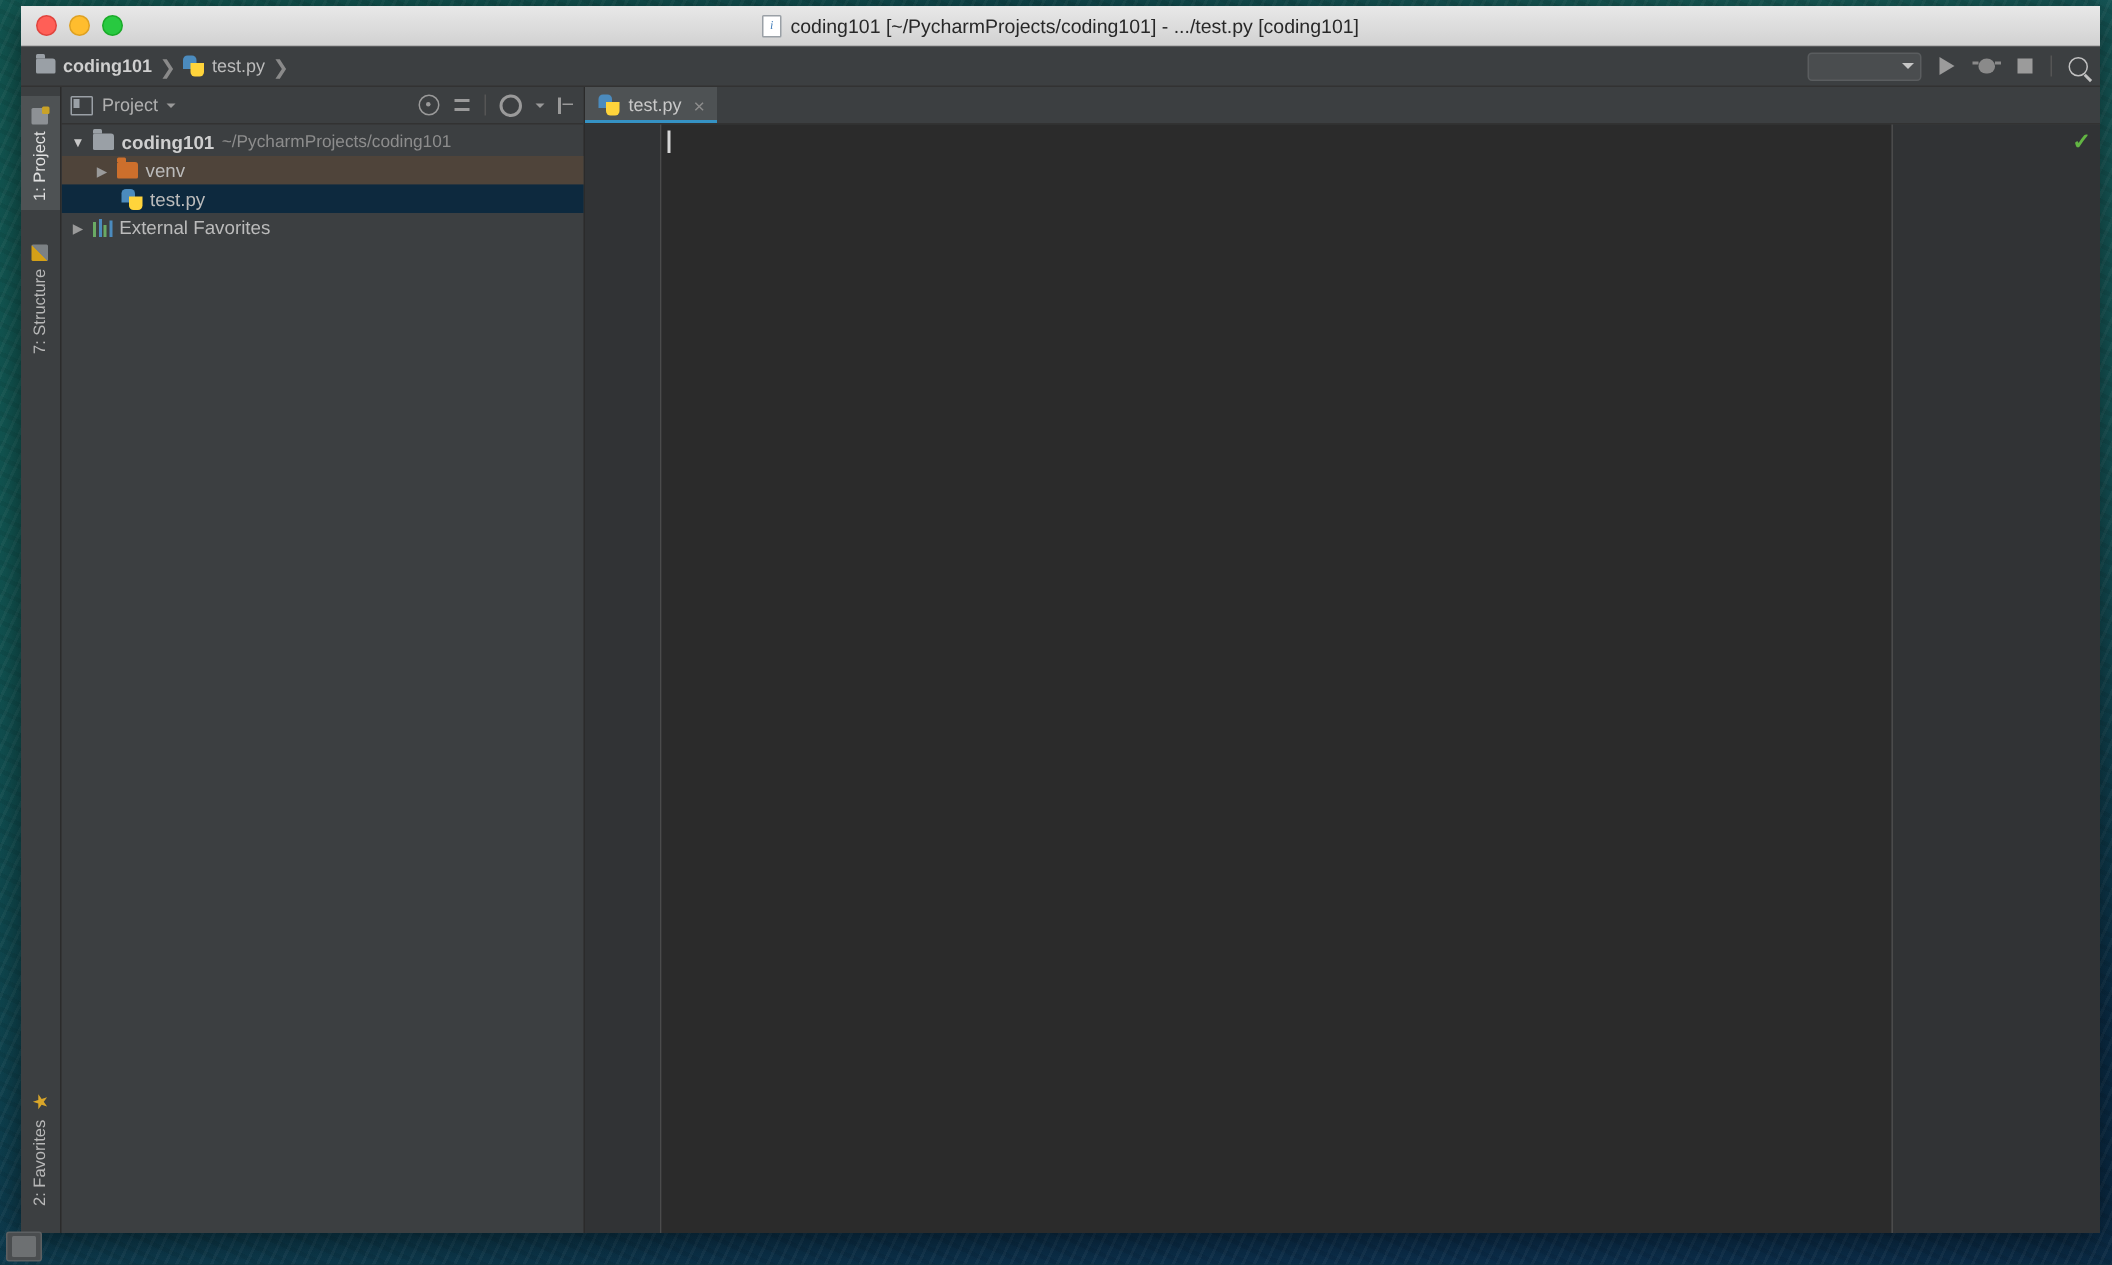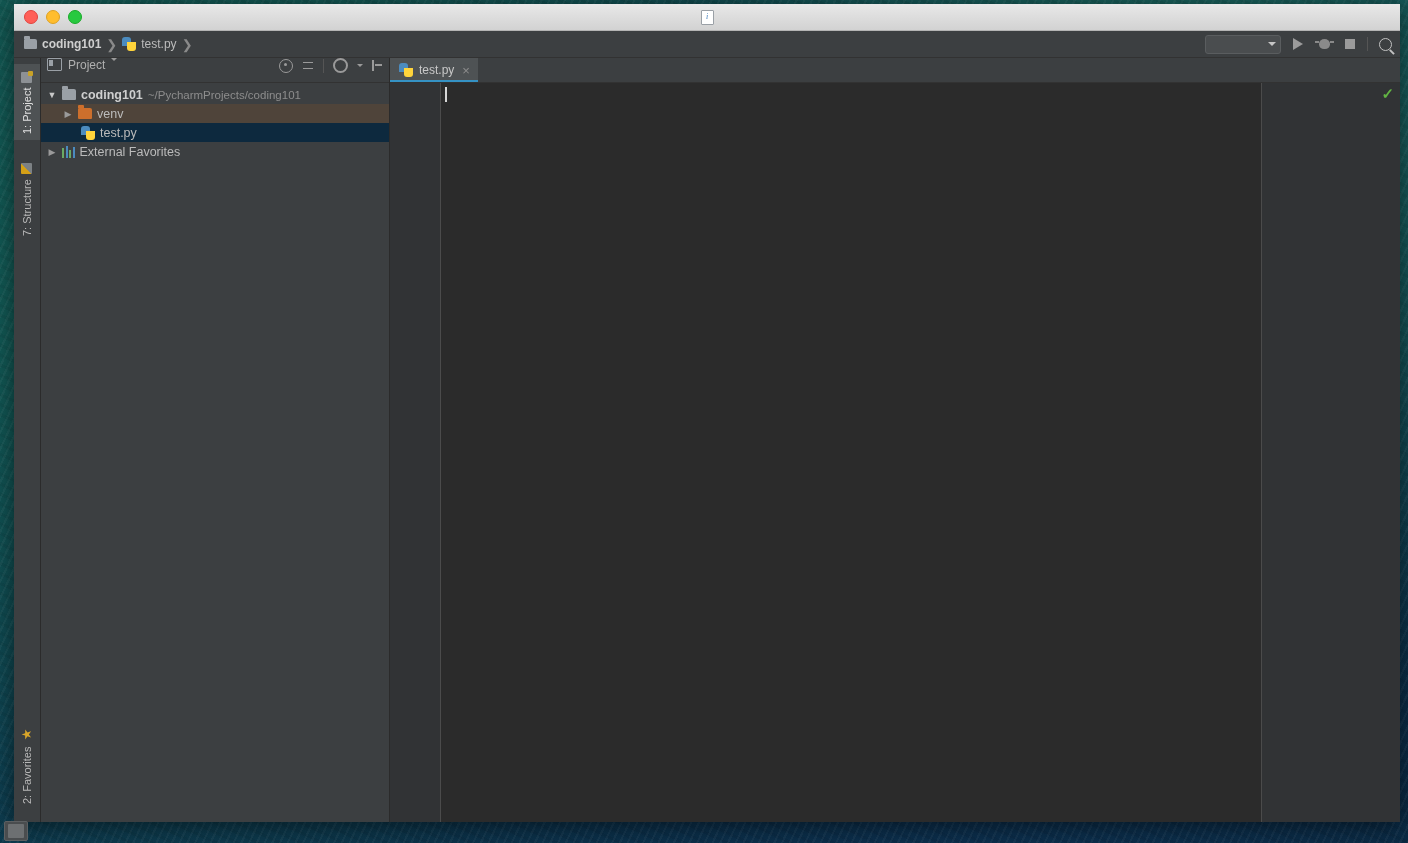--- a/index.html
+++ b/index.html
@@ -135,21 +135,21 @@
   .ico-project::after{content:"";position:absolute;right:-1px;bottom:-1px;width:5px;height:5px;background:#c9a227;border-radius:1px;}
   .ico-structure { background: linear-gradient(135deg,#d4a017 50%, #7c8184 50%); border-radius:1px;}
   .ico-star { color:#d9a62a; font-size:13px; line-height:11px; transform: rotate(90deg); }
 
   
   #project-panel {
     width: 348px; background:#3c3f41; display:flex; flex-direction:column;
     border-right:1px solid #2b2b2b; flex:none;
   }
   #project-header {
-    height:24px; display:flex; align-items:flex-start; padding:0 6px;
+    height:24px; display:flex; align-items:center; padding:0 6px;
     background:#3c3f41; border-bottom:1px solid #323232; gap:6px;
   }
   .ph-label { font-size:12px; color:#b0b0b0; }
   .ph-icon-win {
     width:13px;height:11px;border:1.5px solid #9aa0a6;border-radius:1px;position:relative;
   }
   .ph-icon-win::after{content:"";position:absolute;left:1px;top:1px;width:4px;height:6px;background:#9aa0a6;}
   .ph-right { margin-left:auto; display:flex; align-items:center; gap:9px; }
   .ico-target { width:12px;height:12px;border:1.5px solid #9a9a9a;border-radius:50%;position:relative; }
   .ico-target::before{content:"";position:absolute;left:3.5px;top:3.5px;width:3px;height:3px;background:#9a9a9a;border-radius:50%;}
@@ -213,20 +213,21 @@
 <div id="window">
 
   <div id="titlebar">
     <div class="traffic">
       <div class="tl red"></div>
       <div class="tl yellow"></div>
       <div class="tl green"></div>
     </div>
     <div id="title-text">
       <span class="pyfile-mini">i</span>
+      <span>coding101 [~/PycharmProjects/coding101] - .../test.py [coding101]</span>
     </div>
   </div>
 
   <div id="navbar">
     <div class="crumb bold">
       <span class="folder-ico"></span>
       <span>coding101</span>
     </div>
     <span class="crumb-sep">❯</span>
     <div class="crumb">

